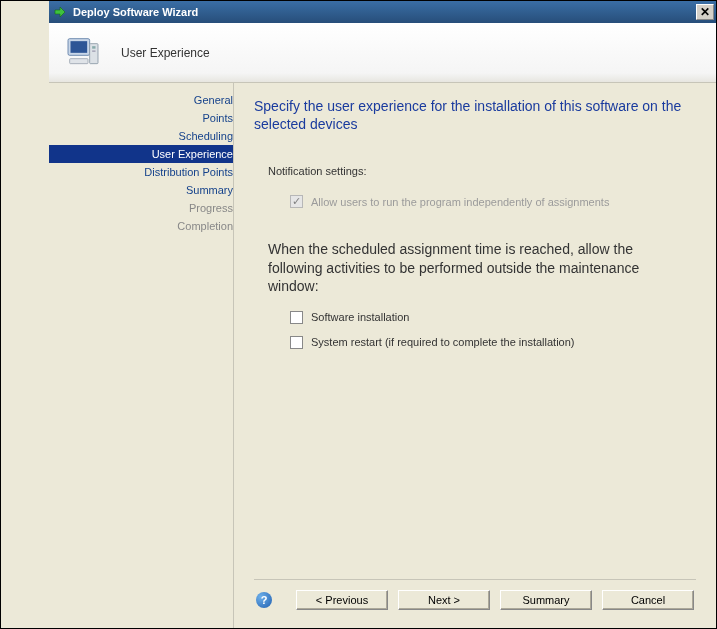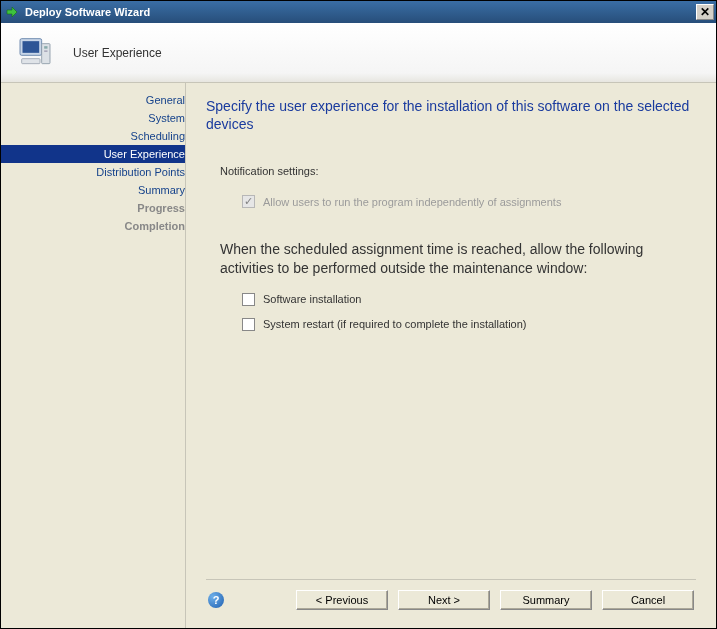--- a/index.html
+++ b/index.html
@@ -11,20 +11,21 @@
       height: 629px;
       overflow: hidden;
     }
     .window {
       width: 717px;
       height: 629px;
       background: #ece9d8;
       border: 1px solid #000;
       display: flex;
       flex-direction: column;
+      padding-left: 48px;
     }
     .titlebar {
       height: 22px;
       background: linear-gradient(to bottom, #3a6ea5, #274e7a);
       display: flex;
       align-items: center;
       padding: 0 2px 0 4px;
       color: #fff;
       font-weight: bold;
     }
@@ -70,21 +71,21 @@
       font-size: 11px;
       color: #15428b;
       cursor: pointer;
       text-align: right;
     }
     .sidebar-item.sub { padding-left: 34px; }
     .sidebar-item.selected {
       background: #11348a;
       color: #fff;
     }
-    .sidebar-item.muted { color: #888; font-weight: bold; }
+    .sidebar-item.muted { color: #888; }
     .content {
       flex: 1;
       background: #ece9d8;
       border-left: 1px solid #c7c5b8;
       padding: 14px 20px 10px 20px;
       display: flex;
       flex-direction: column;
       position: relative;
     }
     .content-heading {
@@ -181,21 +182,21 @@
         <rect x="35" y="22" width="4" height="2" fill="#aab"></rect>
         <rect x="8" y="32" width="22" height="6" rx="1" fill="#dfe3e8" stroke="#9aa4b0"></rect>
       </svg>
     </span>
     <div class="header-title">User Experience</div>
   </div>
 
   <div class="body">
     <div class="sidebar">
       <div class="sidebar-item">General</div>
-      <div class="sidebar-item">System</div>
+      <div class="sidebar-item">Points</div>
       <div class="sidebar-item sub">Scheduling</div>
       <div class="sidebar-item sub selected">User Experience</div>
       <div class="sidebar-item sub">Distribution Points</div>
       <div class="sidebar-item">Summary</div>
       <div class="sidebar-item muted">Progress</div>
       <div class="sidebar-item muted">Completion</div>
     </div>
 
     <div class="content">
       <div class="content-heading">Specify the user experience for the installation of this software on the selected devices</div>

